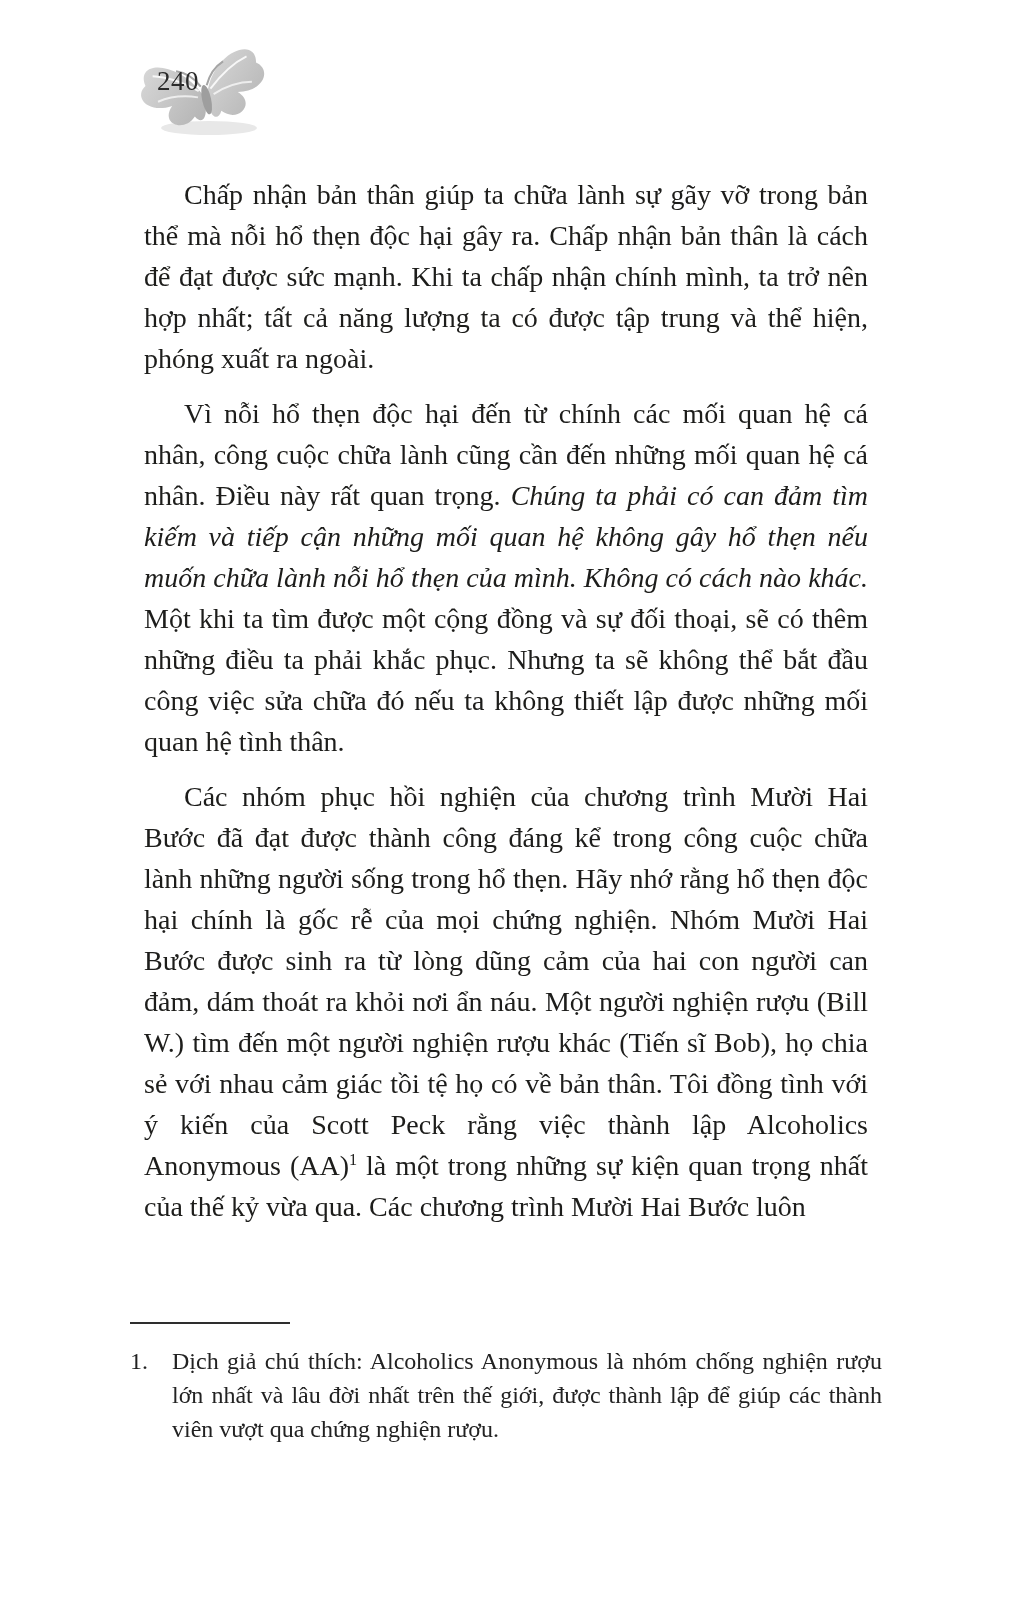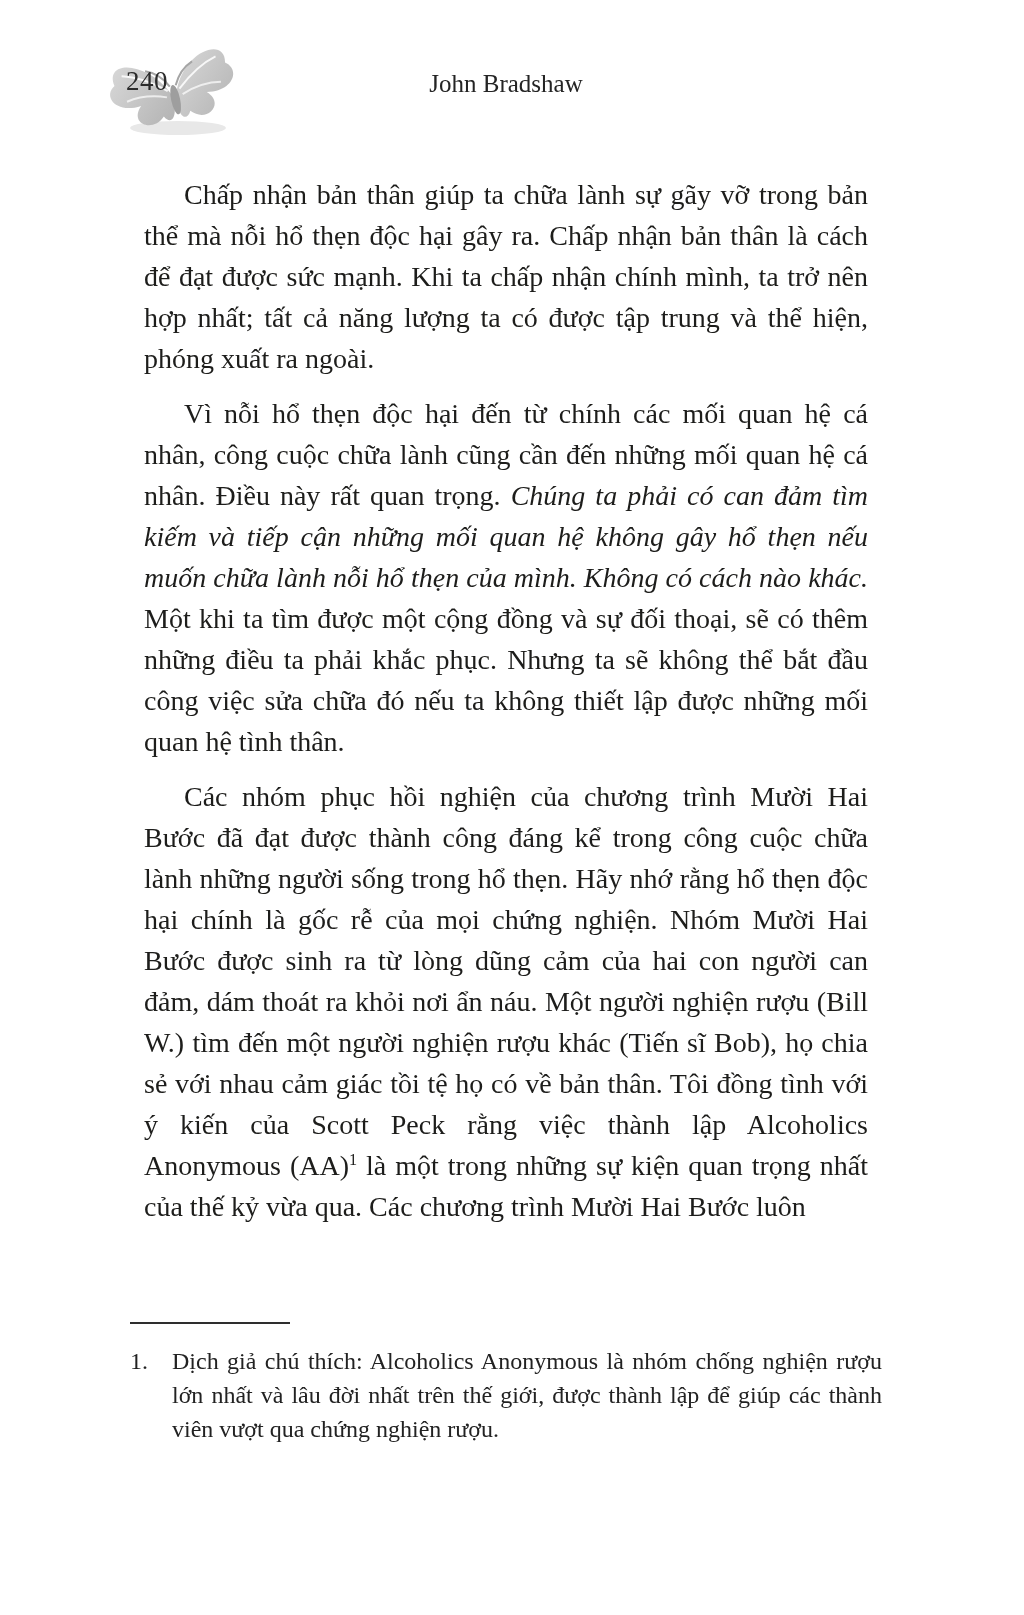--- a/index.html
+++ b/index.html
@@ -8,21 +8,21 @@
     width: 1024px;
     height: 1615px;
     position: relative;
     overflow: hidden;
     font-family: "Liberation Serif", "DejaVu Serif", serif;
     color: #1d1d1b;
   }
   .page { position: relative; width: 100%; height: 100%; background: #ffffff; }
 
   
-  .page-header { position: relative; height: 150px; }
+  .page-header { position: relative; height: 150px; margin-left: 31px; }
   .butterfly { position: absolute; left: 98px; top: 42px; width: 150px; height: 100px; }
   .page-number {
     position: absolute; left: 126px; top: 66px;
     font-size: 27px; color: #2b2b2b; letter-spacing: 0.5px;
   }
   .running-title {
     position: absolute; left: 130px; top: 70px; width: 752px;
     text-align: center; font-size: 25px; color: #242424;
   }
 
@@ -67,21 +67,20 @@
           <path d="M70,48 C56,36 40,27 28,24" stroke="#ffffff" stroke-width="2" fill="none" opacity="0.85"></path>
           <path d="M68,54 C52,48 38,48 28,50" stroke="#ffffff" stroke-width="2" fill="none" opacity="0.7"></path>
           <path d="M82,48 C96,36 112,27 124,24" stroke="#ffffff" stroke-width="2" fill="none" opacity="0.85"></path>
           <path d="M84,54 C100,48 114,48 124,50" stroke="#ffffff" stroke-width="2" fill="none" opacity="0.7"></path>
           <ellipse cx="76" cy="58" rx="4.5" ry="15" fill="#9e9e9e"></ellipse>
           <path d="M73,44 C68,34 60,27 52,24 M79,44 C84,34 92,27 100,24" stroke="#a5a5a5" stroke-width="2" fill="none"></path>
         </g>
       </svg>
     </div>
     <div class="page-number">240</div>
-    <div class="running-title">John Bradshaw</div>
   </header>
 
   <main class="body-text">
     <p class="para"><span>Chấp nhận bản thân giúp ta chữa lành sự gãy vỡ trong bản thể mà nỗi hổ thẹn độc hại gây ra. Chấp nhận bản thân là cách để đạt được sức mạnh. Khi ta chấp nhận chính mình, ta trở nên hợp nhất; tất cả năng lượng ta có được tập trung và thể hiện, phóng xuất ra ngoài.</span></p>
     <p class="para"><span>Vì nỗi hổ thẹn độc hại đến từ chính các mối quan hệ cá nhân, công cuộc chữa lành cũng cần đến những mối quan hệ cá nhân. Điều này rất quan trọng. </span><em class="italic">Chúng ta phải có can đảm tìm kiếm và tiếp cận những mối quan hệ không gây hổ thẹn nếu muốn chữa lành nỗi hổ thẹn của mình. Không có cách nào khác.</em><span> Một khi ta tìm được một cộng đồng và sự đối thoại, sẽ có thêm những điều ta phải khắc phục. Nhưng ta sẽ không thể bắt đầu công việc sửa chữa đó nếu ta không thiết lập được những mối quan hệ tình thân.</span></p>
     <p class="para"><span>Các nhóm phục hồi nghiện của chương trình Mười Hai Bước đã đạt được thành công đáng kể trong công cuộc chữa lành những người sống trong hổ thẹn. Hãy nhớ rằng hổ thẹn độc hại chính là gốc rễ của mọi chứng nghiện. Nhóm Mười Hai Bước được sinh ra từ lòng dũng cảm của hai con người can đảm, dám thoát ra khỏi nơi ẩn náu. Một người nghiện rượu (Bill W.) tìm đến một người nghiện rượu khác (Tiến sĩ Bob), họ chia sẻ với nhau cảm giác tồi tệ họ có về bản thân. Tôi đồng tình với ý kiến của Scott Peck rằng việc thành lập Alcoholics Anonymous (AA)</span><sup class="fn-ref">1</sup><span> là một trong những sự kiện quan trọng nhất của thế kỷ vừa qua. Các chương trình Mười Hai Bước luôn</span></p>
   </main>
 
   <footer class="footnote-area">
     <div class="footnote-rule"></div>

